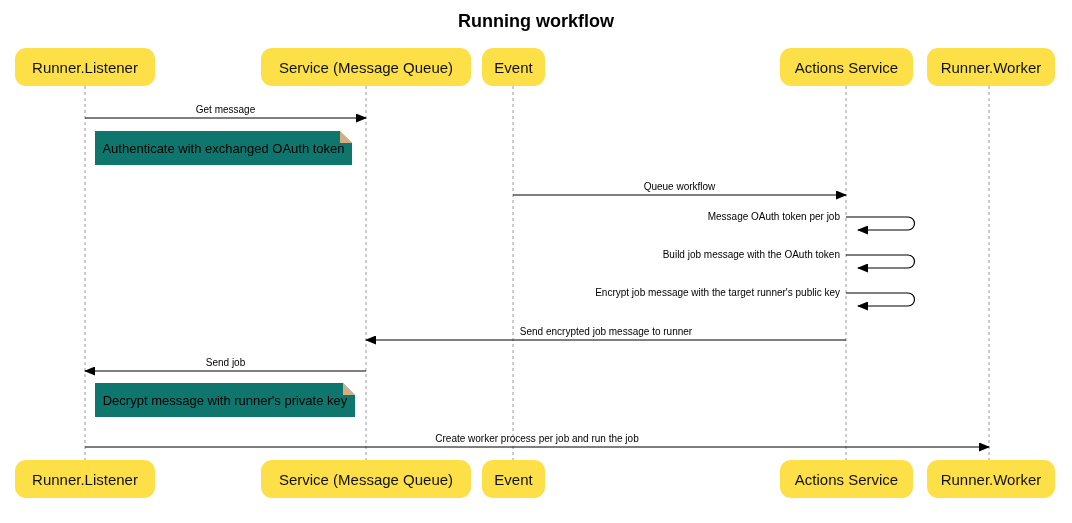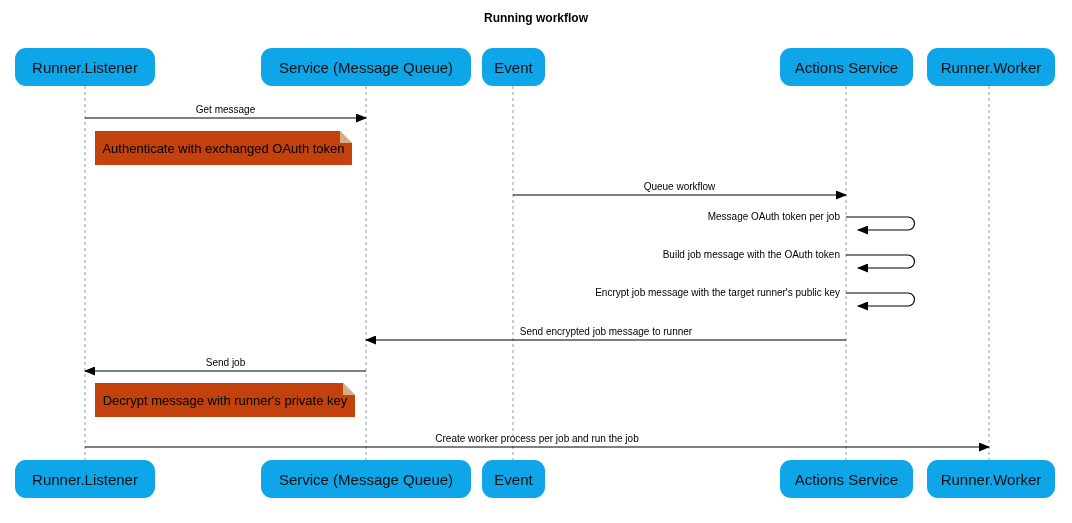--- a/index.html
+++ b/index.html
@@ -15,48 +15,48 @@
   #diagram-svg {
     position: absolute;
     left: 0; top: 0;
     width: 1072px; height: 523px;
   }
   .title {
     position: absolute;
     left: 0; top: 11px;
     width: 100%;
     text-align: center;
-    font-size: 12px;
+    font-size: 18px;
     font-weight: bold;
     color: #000000;
   }
   .participant {
     position: absolute;
     height: 38px;
-    background: #0ea5e9;
+    background: #fde047;
     border-radius: 11px;
     display: flex;
     align-items: center;
     justify-content: center;
     font-size: 15px;
     color: #111111;
     white-space: nowrap;
   }
   .msg-label {
     position: absolute;
     font-size: 10px;
     line-height: 14px;
     color: #000000;
     text-align: center;
     white-space: nowrap;
   }
   .msg-label.right-align { text-align: right; }
   .note {
     position: absolute;
-    background: #c2410c;
+    background: #0f766e;
     clip-path: polygon(0 0, calc(100% - 12px) 0, 100% 12px, 100% 100%, 0 100%);
     filter: drop-shadow(1px 0 0 #a0825a) drop-shadow(-1px 0 0 #a0825a)
             drop-shadow(0 1px 0 #a0825a) drop-shadow(0 -1px 0 #a0825a);
     display: flex;
     align-items: center;
     justify-content: center;
     font-size: 13px;
     color: #000000;
     white-space: nowrap;
   }

